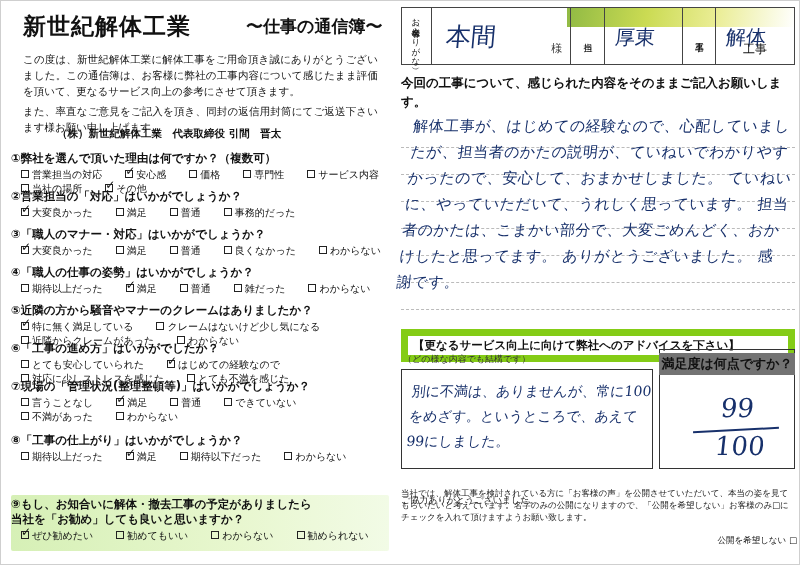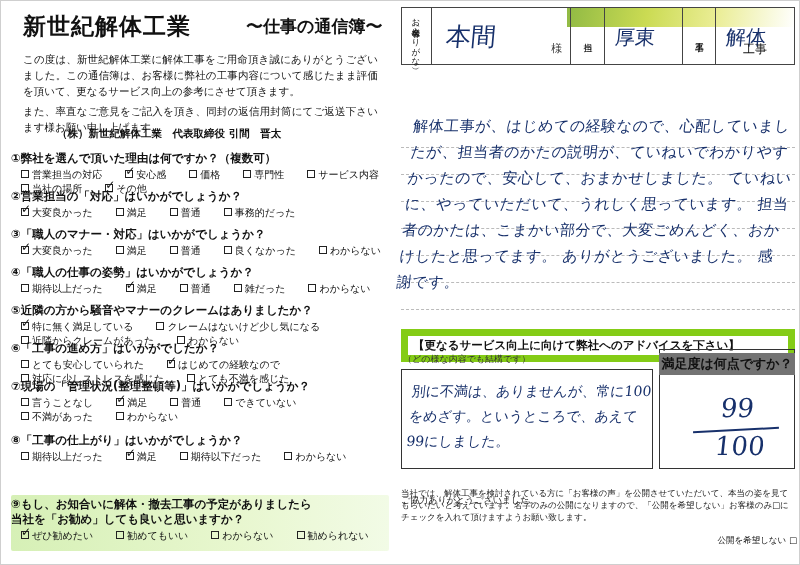--- a/index.html
+++ b/index.html
@@ -303,20 +303,21 @@
       </div>
       <div class="cust-cell-lab">
           <span>工事名</span>
         </div>
       <div class="cust-val last">
         <div class="hand-val">解体</div>
       </div>
     </div>
     <div class="kouji-suffix">工事</div>
 
+    <div class="r-prompt">今回の工事について、感じられた内容をそのままご記入お願いします。</div>
 
     <div class="ruled">
       <div></div>
         <div></div>
         <div></div>
         <div></div>
         <div></div>
         <div></div>
         <div></div>
     </div>

